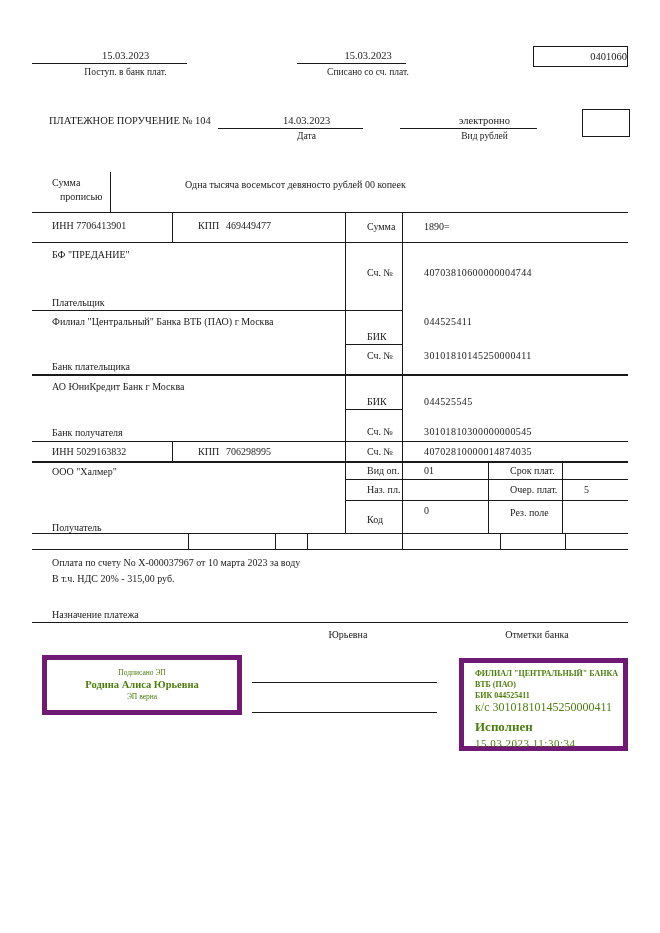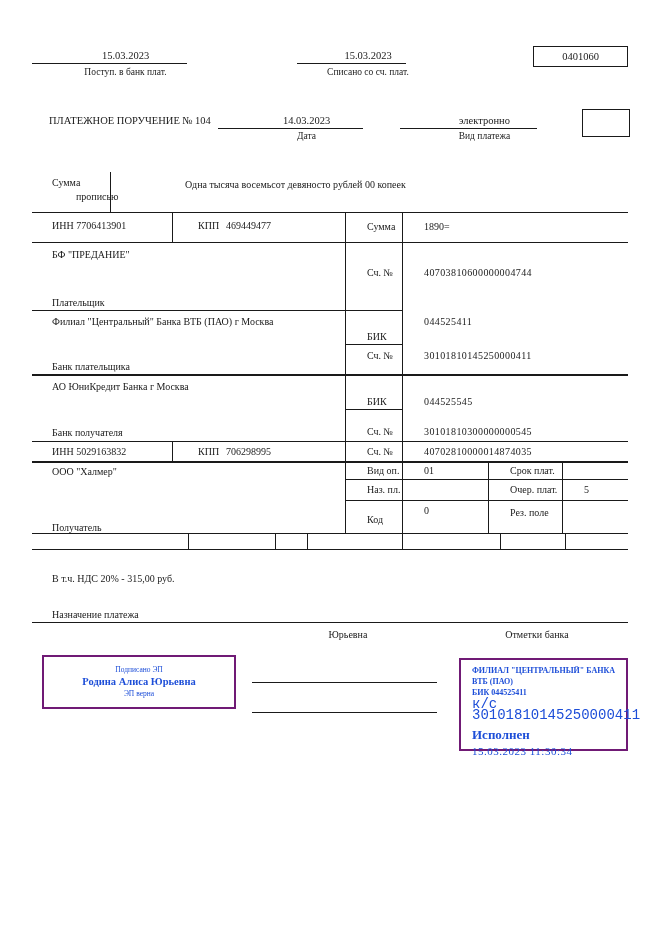--- a/index.html
+++ b/index.html
@@ -9,29 +9,29 @@
   .abs { position:absolute; white-space:nowrap;margin-left:16px; }
   .t10 { font-size:10px; line-height:12px; }
   .t105{ font-size:10.5px; line-height:13px; }
   .t95 { font-size:9.5px; line-height:11px; }
   .ctr { text-align:center; }
   .hl  { position:absolute; border-top:1px solid #1a1a1a; height:0; }
   .hl2 { position:absolute; border-top:2px solid #1a1a1a; height:0; }
   .vl  { position:absolute; border-left:1px solid #1a1a1a; width:0; }
   .num { letter-spacing:.4px; }
   .frame  { position:absolute; border:1.5px solid #1a1a1a; display:flex;
-            align-items:center; justify-content:center; }
+            align-items:center; justify-content:flex-end; }
   .frame2 { position:absolute; border:1px solid #1a1a1a; }
-  .stamp  { position:absolute; border:2px solid #701a75; color:#1d4ed8; }
+  .stamp  { position:absolute; border:5px solid #701a75; color:#4d7c0f; }
   .sig    { display:flex; flex-direction:column; align-items:center; justify-content:center; }
   .sig .s1,.sig .s3 { font-size:7.5px; line-height:10px; }
   .sig .s2 { font-size:10.5px; font-weight:bold; line-height:14px; }
   .bstamp div { line-height:11px; }
   .bstamp .bl  { font-size:8px; font-weight:600; }
-  .bstamp .bl4 { font-size:14px; margin-top:1px;font-family:Liberation Mono, monospace; }
+  .bstamp .bl4 { font-size:12px; margin-top:1px; }
   .bstamp .bst { font-size:13px; font-weight:bold; margin-top:6px; line-height:15px; }
   .bstamp .bdt { font-size:11px; margin-top:4px; letter-spacing:.5px; }
 </style>
 </head>
 <body>
 
 <div class="page">
 
   <div class="abs t105 ctr" style="left:32px;top:49px;width:155px;">15.03.2023</div>
   <div class="hl" style="left:32px;top:63px;width:155px;"></div>
@@ -44,21 +44,21 @@
   <div class="frame t105" style="left:533px;top:46px;width:93px;height:19px;">
     <span>0401060</span>
   </div>
 
   <div class="abs t105" style="left:33px;top:114px;">ПЛАТЕЖНОЕ ПОРУЧЕНИЕ № 104</div>
   <div class="abs t105 ctr" style="left:218px;top:114px;width:145px;">14.03.2023</div>
   <div class="hl" style="left:218px;top:128px;width:145px;"></div>
   <div class="abs t95 ctr" style="left:218px;top:131px;width:145px;">Дата</div>
   <div class="abs t105 ctr" style="left:400px;top:114px;width:137px;">электронно</div>
   <div class="hl" style="left:400px;top:128px;width:137px;"></div>
-  <div class="abs t95 ctr" style="left:400px;top:131px;width:137px;">Вид платежа</div>
+  <div class="abs t95 ctr" style="left:400px;top:131px;width:137px;">Вид рублей</div>
   <div class="frame2" style="left:582px;top:109px;width:46px;height:26px;"></div>
 
   <div class="vl" style="left:110px;top:172px;height:40px;"></div>
   <div class="hl" style="left:32px;top:212px;width:596px;"></div>
   <div class="hl" style="left:32px;top:242px;width:596px;"></div>
   <div class="hl" style="left:32px;top:310px;width:370px;"></div>
   <div class="hl" style="left:345px;top:344px;width:57px;"></div>
   <div class="hl2" style="left:32px;top:374px;width:596px;"></div>
   <div class="hl" style="left:345px;top:409px;width:57px;"></div>
   <div class="hl" style="left:32px;top:441px;width:596px;"></div>
@@ -73,42 +73,42 @@
   <div class="vl" style="left:402px;top:212px;height:337px;"></div>
   <div class="vl" style="left:488px;top:461px;height:72px;"></div>
   <div class="vl" style="left:562px;top:461px;height:72px;"></div>
   <div class="vl" style="left:188px;top:533px;height:16px;"></div>
   <div class="vl" style="left:275px;top:533px;height:16px;"></div>
   <div class="vl" style="left:307px;top:533px;height:16px;"></div>
   <div class="vl" style="left:500px;top:533px;height:16px;"></div>
   <div class="vl" style="left:565px;top:533px;height:16px;"></div>
 
   <div class="abs t10" style="left:36px;top:177px;">Сумма</div>
-  <div class="abs t10" style="left:36px;top:191px;padding-left:24px;">прописью</div>
+  <div class="abs t10" style="left:20px;top:191px;padding-left:24px;">прописью</div>
   <div class="abs t10" style="left:125px;top:179px;padding-left:44px;">Одна тысяча восемьсот девяносто рублей 00 копеек</div>
 
   <div class="abs t10" style="left:36px;top:220px;">ИНН 7706413901</div>
   <div class="abs t10" style="left:182px;top:220px;">КПП</div>
   <div class="abs t10" style="left:210px;top:220px;">469449477</div>
   <div class="abs t10" style="left:351px;top:221px;">Сумма</div>
   <div class="abs t10" style="left:408px;top:221px;">1890=</div>
 
   <div class="abs t10" style="left:36px;top:249px;">БФ "ПРЕДАНИЕ"</div>
   <div class="abs t10" style="left:351px;top:267px;">Сч. №</div>
   <div class="abs t10 num" style="left:408px;top:267px;">40703810600000004744</div>
   <div class="abs t10" style="left:36px;top:297px;">Плательщик</div>
 
   <div class="abs t10" style="left:36px;top:316px;">Филиал "Центральный" Банка ВТБ (ПАО) г Москва</div>
   <div class="abs t10 num" style="left:408px;top:316px;">044525411</div>
   <div class="abs t10" style="left:351px;top:331px;">БИК</div>
   <div class="abs t10" style="left:351px;top:350px;">Сч. №</div>
   <div class="abs t10 num" style="left:408px;top:350px;">30101810145250000411</div>
   <div class="abs t10" style="left:36px;top:361px;">Банк плательщика</div>
 
-  <div class="abs t10" style="left:36px;top:381px;">АО ЮниКредит Банка г Москва</div>
+  <div class="abs t10" style="left:36px;top:381px;">АО ЮниКредит Банк г Москва</div>
   <div class="abs t10" style="left:351px;top:396px;">БИК</div>
   <div class="abs t10 num" style="left:408px;top:396px;">044525545</div>
   <div class="abs t10" style="left:351px;top:426px;">Сч. №</div>
   <div class="abs t10 num" style="left:408px;top:426px;">30101810300000000545</div>
   <div class="abs t10" style="left:36px;top:427px;">Банк получателя</div>
 
   <div class="abs t10" style="left:36px;top:446px;">ИНН 5029163832</div>
   <div class="abs t10" style="left:182px;top:446px;">КПП</div>
   <div class="abs t10" style="left:210px;top:446px;">706298995</div>
   <div class="abs t10" style="left:351px;top:446px;">Сч. №</div>
@@ -121,20 +121,21 @@
   <div class="abs t10" style="left:568px;top:465px;"></div>
   <div class="abs t10" style="left:351px;top:484px;">Наз. пл.</div>
   <div class="abs t10" style="left:408px;top:484px;"></div>
   <div class="abs t10" style="left:494px;top:484px;text-align:right;">Очер. плат.</div>
   <div class="abs t10" style="left:568px;top:484px;">5</div>
   <div class="abs t10" style="left:351px;top:514px;">Код</div>
   <div class="abs t10" style="left:408px;top:505px;">0</div>
   <div class="abs t10" style="left:494px;top:507px;">Рез. поле</div>
   <div class="abs t10" style="left:36px;top:522px;">Получатель</div>
 
+  <div class="abs t10" style="left:36px;top:557px;">Оплата по счету No X-000037967 от 10 марта 2023 за воду</div>
   <div class="abs t10" style="left:36px;top:573px;">В т.ч. НДС 20% - 315,00 руб.</div>
   <div class="abs t10" style="left:36px;top:609px;">Назначение платежа</div>
   <div class="hl" style="left:32px;top:622px;width:596px;border-top-width:1.5px;"></div>
 
   <div class="abs t10 ctr" style="left:232px;top:629px;width:200px;">Юрьевна</div>
   <div class="abs t10 ctr" style="left:421px;top:629px;width:200px;">Отметки банка</div>
 
   <div class="hl" style="left:252px;top:682px;width:185px;"></div>
   <div class="hl" style="left:252px;top:712px;width:185px;"></div>
 

